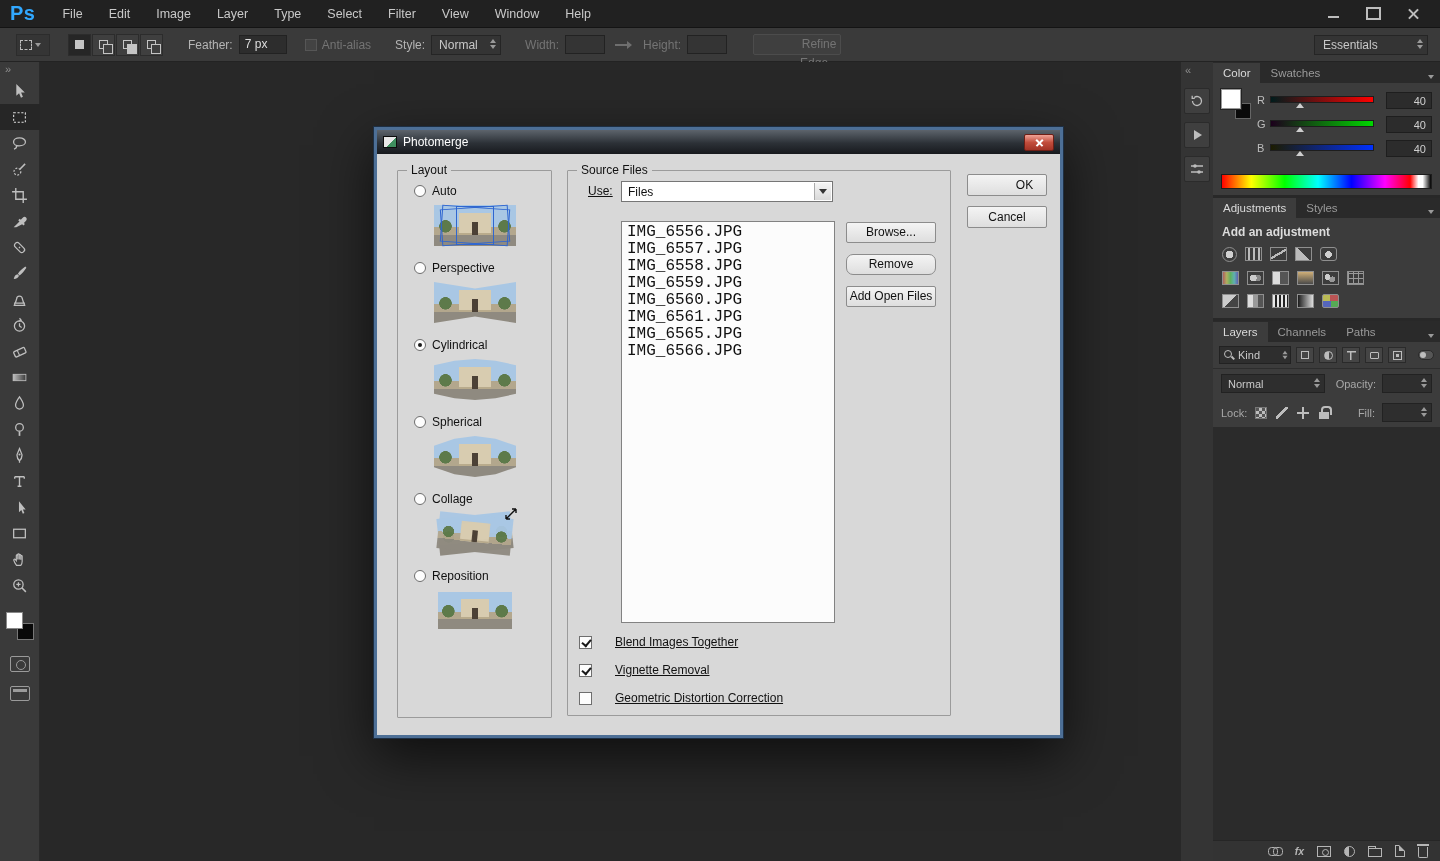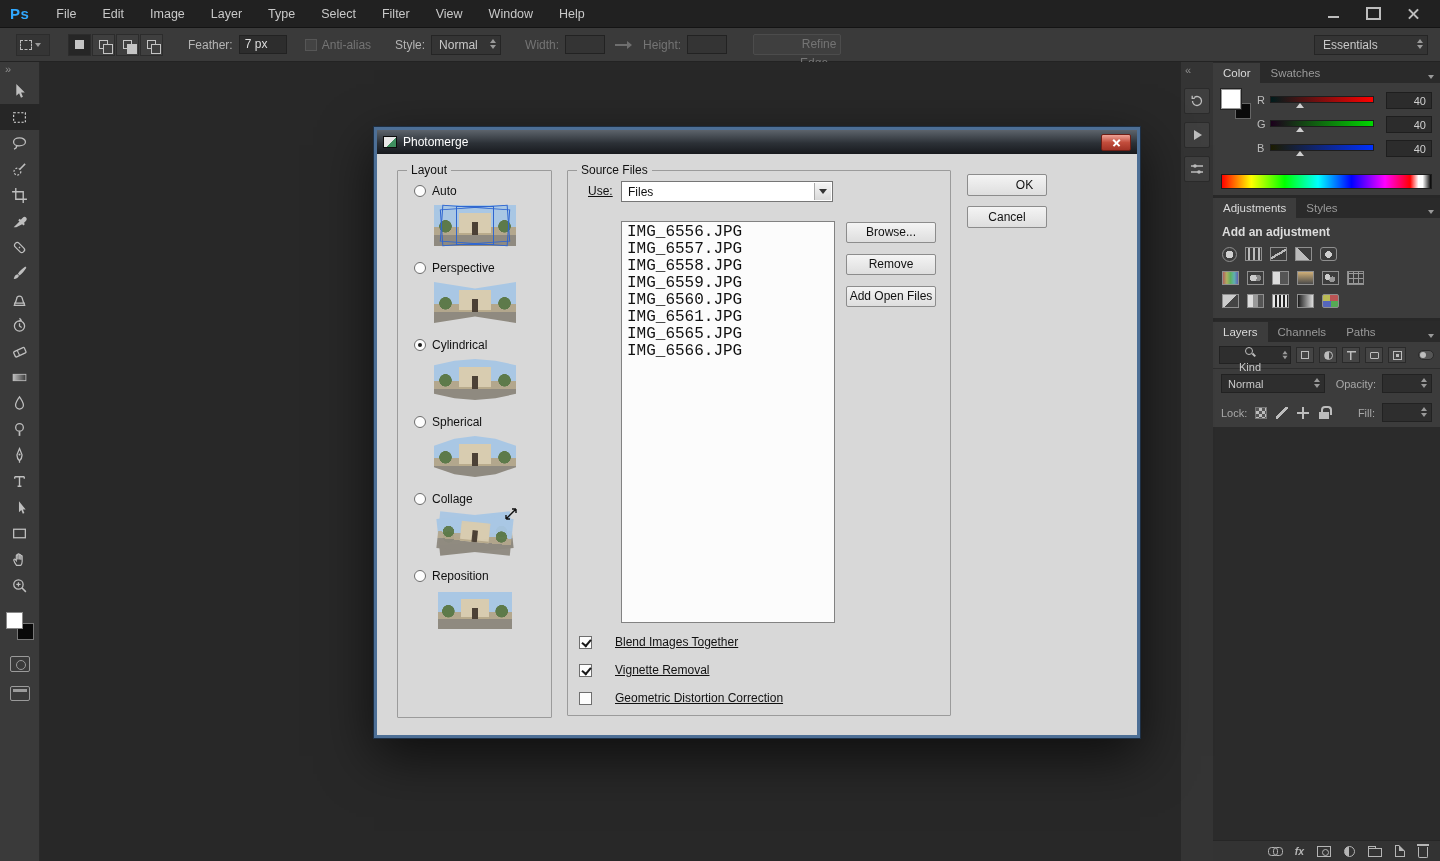--- a/index.html
+++ b/index.html
@@ -2,21 +2,21 @@
 <html><head>
 <meta charset="utf-8">
 <style>
   * { margin:0; padding:0; box-sizing:border-box; }
   html,body { width:1440px; height:861px; overflow:hidden; }
   body { background:#282828; font-family:"Liberation Sans","DejaVu Sans",sans-serif; -webkit-user-select:none; user-select:none; }
   #app { position:relative; width:1440px; height:861px; }
 
   
   .menubar { position:absolute; left:0; top:0; width:1440px; height:28px; background:#212121; border-bottom:1px solid #141414; display:flex; align-items:center; color:#c9c9c9; font-size:12.5px; }
-  .ps-logo { color:#31a8ff; font-weight:bold; font-size:15px; padding:0 14px 0 10px; letter-spacing:.5px; }
+  .ps-logo { color:#31a8ff; font-weight:bold; font-size:20px; padding:0 14px 0 10px; letter-spacing:.5px; }
   .menu-item { padding:0 13px; line-height:28px; cursor:default; }
   .win-controls { margin-left:auto; display:flex; align-items:center; gap:14px; padding-right:14px; }
   .win-btn { width:26px; height:16px; display:flex; align-items:center; justify-content:center; position:relative; }
   .wc-min::after { content:""; width:11px; height:2px; background:#bdbdbd; margin-top:7px; }
   .wc-max::after { content:""; width:11px; height:9px; border:2px solid #bdbdbd; }
   .wc-close::before,.wc-close::after { content:""; position:absolute; width:13px; height:2px; background:#bdbdbd; }
   .wc-close::before { transform:rotate(45deg); } .wc-close::after { transform:rotate(-45deg); }
 
   
   .optionsbar { position:absolute; left:0; top:28px; width:1440px; height:34px; background:#3a3a3a; border-bottom:1px solid #232323; display:flex; align-items:center; font-size:12px; color:#b5b5b5; }
@@ -112,21 +112,21 @@
   .ai.lookup { background:repeating-linear-gradient(90deg,#999 0 1px,transparent 1px 5px),repeating-linear-gradient(0deg,#999 0 1px,transparent 1px 5px); }
   .ai.invert { background:linear-gradient(135deg,#ccc 50%,#444 50%); }
   .ai.posterize { background:linear-gradient(90deg,#ddd 0 33%,#999 33% 66%,#555 66%); }
   .ai.threshold { background:repeating-linear-gradient(90deg,#e8e8e8 0 2px,#222 2px 4px); }
   .ai.gradmap { background:linear-gradient(90deg,#1c1c1c,#ddd); }
   .ai.selcolor { background:conic-gradient(#bb5555 0 25%,#55aa55 0 50%,#5566bb 0 75%,#bbbb55 0); border-radius:2px; }
 
   
   .panel.layers { flex:1; margin-bottom:0; }
   .filter-row { height:27px; display:flex; align-items:center; gap:5px; padding:0 6px; border-bottom:1px solid #2d2d2d; }
-  .kind-combo { width:72px; height:18px; background:#2e2e2e; border:1px solid #222; display:flex; align-items:center; gap:4px; color:#c9c9c9; font-size:11px; padding:0 14px 0 4px; position:relative;flex-direction:column; }
+  .kind-combo { width:72px; height:18px; background:#2e2e2e; border:1px solid #222; display:flex; align-items:center; gap:4px; color:#c9c9c9; font-size:11px; padding:0 14px 0 4px; position:relative; }
   .kind-combo .updown { right:2px; top:3px; transform:scale(.85); }
   .mag { width:10px; height:10px; position:relative; flex:none; }
   .mag::before { content:""; position:absolute; left:0; top:0; width:6px; height:6px; border:1.5px solid #bdbdbd; border-radius:50%; }
   .mag::after { content:""; position:absolute; left:6.5px; top:7px; width:4px; height:1.5px; background:#bdbdbd; transform:rotate(45deg); }
   .flt { width:18px; height:16px; background:#454545; border:1px solid #2a2a2a; display:flex; align-items:center; justify-content:center; color:#bdbdbd; font-size:10px; }
   .flt .dot { width:8px; height:8px; border:1px solid #bdbdbd; }
   .flt .half { width:9px; height:9px; border:1px solid #bdbdbd; border-radius:50%; background:linear-gradient(90deg,#bdbdbd 50%,transparent 50%); }
   .flt .tee { width:9px; height:9px; background:
       linear-gradient(#bdbdbd,#bdbdbd) top center/9px 1.5px no-repeat,
       linear-gradient(#bdbdbd,#bdbdbd) center/1.5px 9px no-repeat; }
@@ -158,21 +158,21 @@
   .bb-mask::after { content:""; position:absolute; left:3.5px; top:2px; width:5px; height:5px; border:1px solid #b5b5b5; border-radius:50%; }
   .bb-adj { width:11px; height:11px; border:1px solid #b5b5b5; border-radius:50%; background:linear-gradient(90deg,#b5b5b5 50%,transparent 50%); }
   .bb-folder { width:14px; height:9px; border:1px solid #b5b5b5; position:relative; margin-top:2px; }
   .bb-folder::before { content:""; position:absolute; top:-3px; left:-1px; width:6px; height:2px; border:1px solid #b5b5b5; border-bottom:none; }
   .bb-page { width:10px; height:12px; border:1px solid #b5b5b5; position:relative; }
   .bb-page::after { content:""; position:absolute; right:-1px; top:-1px; border:3px solid #333; border-left-color:#b5b5b5; border-bottom-color:#b5b5b5; width:0; height:0; }
   .bb-trash { width:10px; height:11px; border:1px solid #b5b5b5; border-top:none; position:relative; margin-top:3px; border-radius:0 0 2px 2px; }
   .bb-trash::before { content:""; position:absolute; top:-3px; left:-2px; width:12px; height:2px; background:#b5b5b5; }
 
   
-  .dialog { position:absolute; left:374px; top:127px; width:766px; height:611px; background:#d8d8d8; border:3px solid #4d6f96; outline:1px solid #1d2f44; box-shadow:0 18px 50px rgba(0,0,0,.65); }
+  .dialog { position:absolute; left:374px; top:127px; width:689px; height:611px; background:#d8d8d8; border:3px solid #4d6f96; outline:1px solid #1d2f44; box-shadow:0 18px 50px rgba(0,0,0,.65); }
   .dlg-titlebar { height:24px; background:linear-gradient(#5d646c,#2c3137 55%,#17191d); display:flex; align-items:center; padding:0 6px; color:#fff; font-size:12px; }
   .dlg-icon { width:14px; height:12px; margin-right:6px; background:linear-gradient(135deg,#e8e8e8 55%,#3f8f5f 55%); border:1px solid #0d0d0d; }
   .dlg-close { margin-left:auto; width:30px; height:17px; background:linear-gradient(#f0a396,#c24d3c 50%,#a33326); border:1px solid #6e1f16; border-radius:2px; position:relative; }
   .dlg-close::before,.dlg-close::after { content:""; position:absolute; left:10px; top:7px; width:9px; height:1.6px; background:#fff; }
   .dlg-close::before{ transform:rotate(45deg);} .dlg-close::after{ transform:rotate(-45deg);}
   .dlg-body { position:relative; height:581px; font-size:12px; color:#111; }
 
   .groupbox { position:absolute; border:1px solid #9b9b9b; border-radius:1px; }
   .group-label { position:absolute; top:-8px; left:9px; background:#d8d8d8; padding:0 4px; font-size:12px; color:#111; }
   #layout-group { left:20px; top:16px; width:155px; height:548px; }
@@ -204,21 +204,21 @@
   .af3 { inset:1px 22px; }
 
   .src-label { position:absolute; font-size:12px; color:#111; }
   .combo { background:#fff; border:1px solid #767676; position:relative; display:flex; align-items:center; padding:0 20px 0 6px; font-size:12px; color:#111; }
   .combo .dd { position:absolute; right:1px; top:1px; bottom:1px; width:17px; background:linear-gradient(#f5f5f5,#d9d9d9); border-left:1px solid #ababab; display:flex; align-items:center; justify-content:center; }
   .combo .dd::after { content:""; border-left:4px solid transparent; border-right:4px solid transparent; border-top:5px solid #333; }
   #use-combo { left:53px; top:10px; width:212px; height:21px; position:absolute; }
   .file-list { position:absolute; left:53px; top:50px; width:214px; height:402px; background:#fcfcfc; border:1px solid #828282; padding:2px 0 0 3px; overflow:hidden; }
   .file-item { height:17px; line-height:17px; font-family:"Liberation Mono","DejaVu Sans Mono",monospace; font-size:16px; color:#111; padding-left:2px; }
   .side-btn { position:absolute; left:278px; width:90px; height:21px; background:linear-gradient(#f4f4f4,#dedede); border:1px solid #8c8c8c; border-radius:2px; text-align:center; line-height:19px; font-size:12px; color:#111; }
-  #browse-btn { top:51px; } #remove-btn { top:83px; } #addopen-btn { top:115px; }
+  #browse-btn { top:51px; } #remove-btn { top:83px;border-radius:7px; } #addopen-btn { top:115px; }
   .check-row { position:absolute; left:11px; display:flex; align-items:center; gap:23px; height:16px;text-decoration:underline; }
   .checkbox { width:13px; height:13px; background:#fdfdfd; border:1px solid #6e6e6e; position:relative; flex:none; }
   .checkbox.checked::after { content:""; position:absolute; left:2px; top:2.5px; width:7px; height:4px; border-left:2px solid #1a1a1a; border-bottom:2px solid #1a1a1a; transform:rotate(-50deg); }
   #chk0 { top:463px; } #chk1 { top:491px;justify-content:flex-end; } #chk2 { top:519px; }
   .dlg-btn { position:absolute; left:590px; width:80px; height:22px; background:linear-gradient(#f4f4f4,#dedede); border:1px solid #8c8c8c; border-radius:2px; text-align:center; line-height:20px; font-size:12px; color:#111; }
   #ok-btn { top:20px;padding-left:35px; } #cancel-btn { top:52px; }
 
   .resize-cursor { position:absolute; left:126px; top:352px; width:16px; height:16px; }
 
   .chev { font-size:11px; color:#8d8d8d; }

